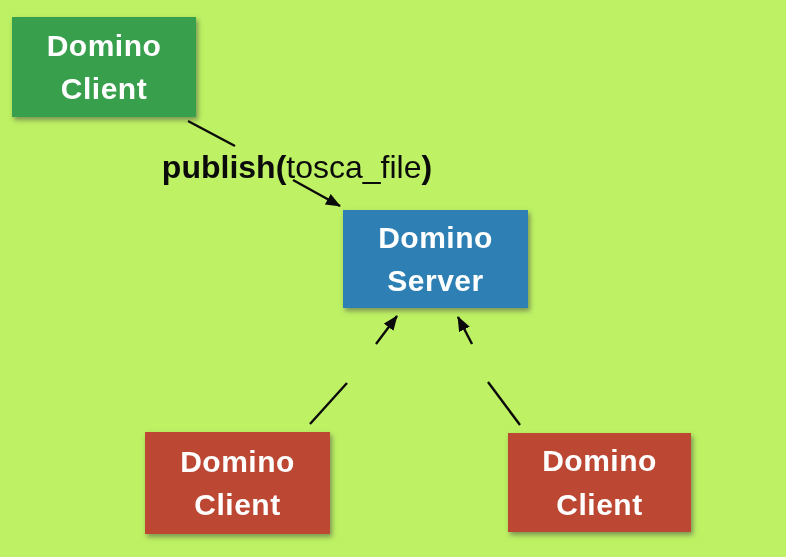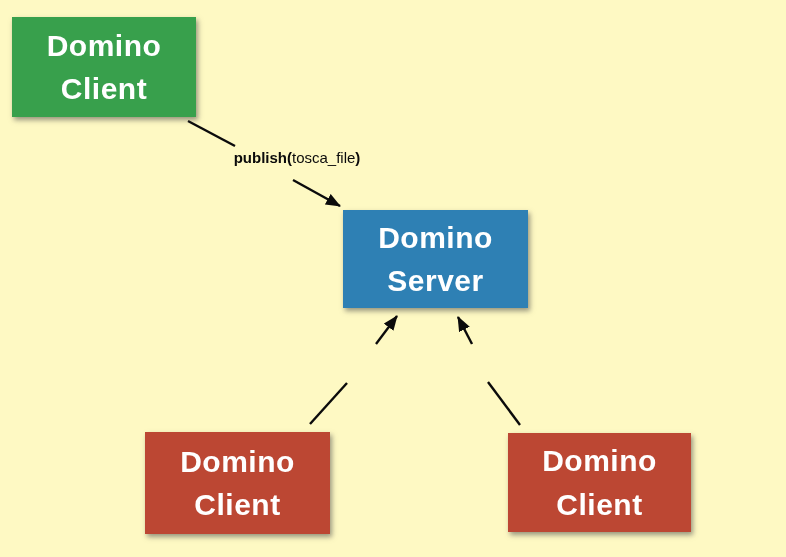--- a/index.html
+++ b/index.html
@@ -37,33 +37,33 @@
     box-shadow: 2px 3px 5px rgba(70,70,70,0.55);
     letter-spacing: 0.5px;
   }
   .node-publisher   { left: 12px;  top: 17px;  width: 184px; height: 100px; }
   .node-server      { left: 343px; top: 210px; width: 185px; height: 98px;  }
   .node-sub-left    { left: 145px; top: 432px; width: 185px; height: 102px; }
   .node-sub-right   { left: 508px; top: 433px; width: 183px; height: 99px;  }
   .edge-label {
     position: absolute;
     transform: translateX(-50%);
-    font-size: 15px;
+    font-size: 32px;
     line-height: 1.15;
     white-space: nowrap;
   }
   .edge-label .b { font-weight: bold; }
   .edge-label-publish         { left: 297px; top: 149px; }
   .edge-label-subscribe-left  { left: 230px; top: 348px; }
   .edge-label-subscribe-right { left: 608px; top: 348px; }
 </style>
 </head>
 <body>
 
-<div class="canvas" style="background-color: #fef9c3;">
+<div class="canvas" style="background-color: #bef264;">
 
   <svg class="edges-layer" viewBox="0 0 786 557" style="color: rgb(11, 11, 11);">
     <defs>
       <marker id="arrowhead" viewBox="0 0 15 12" refX="14" refY="6" markerUnits="userSpaceOnUse" markerWidth="15" markerHeight="12" orient="auto">
         <path d="M0,0 L15,6 L0,12 Z" fill="currentColor"></path>
       </marker>
     </defs>
 
     <line x1="188" y1="121" x2="235" y2="146"></line>
     <line x1="293" y1="180" x2="340" y2="206" marker-end="url(#arrowhead)"></line>

